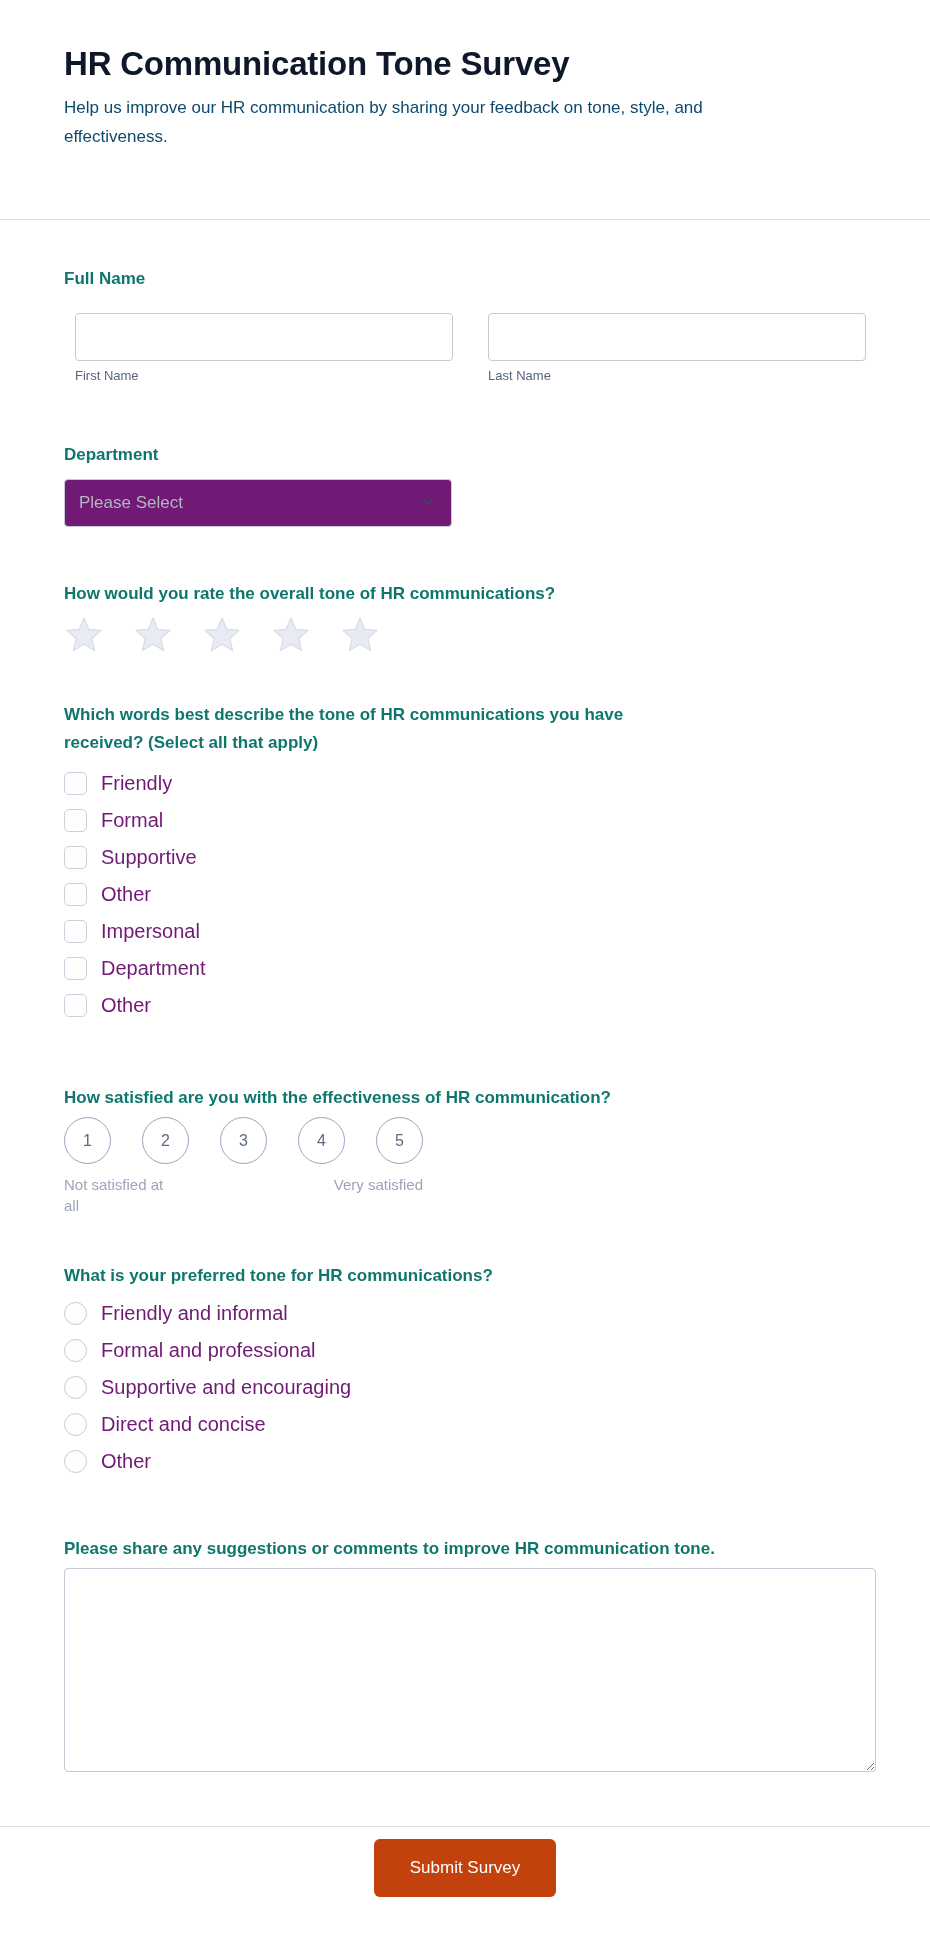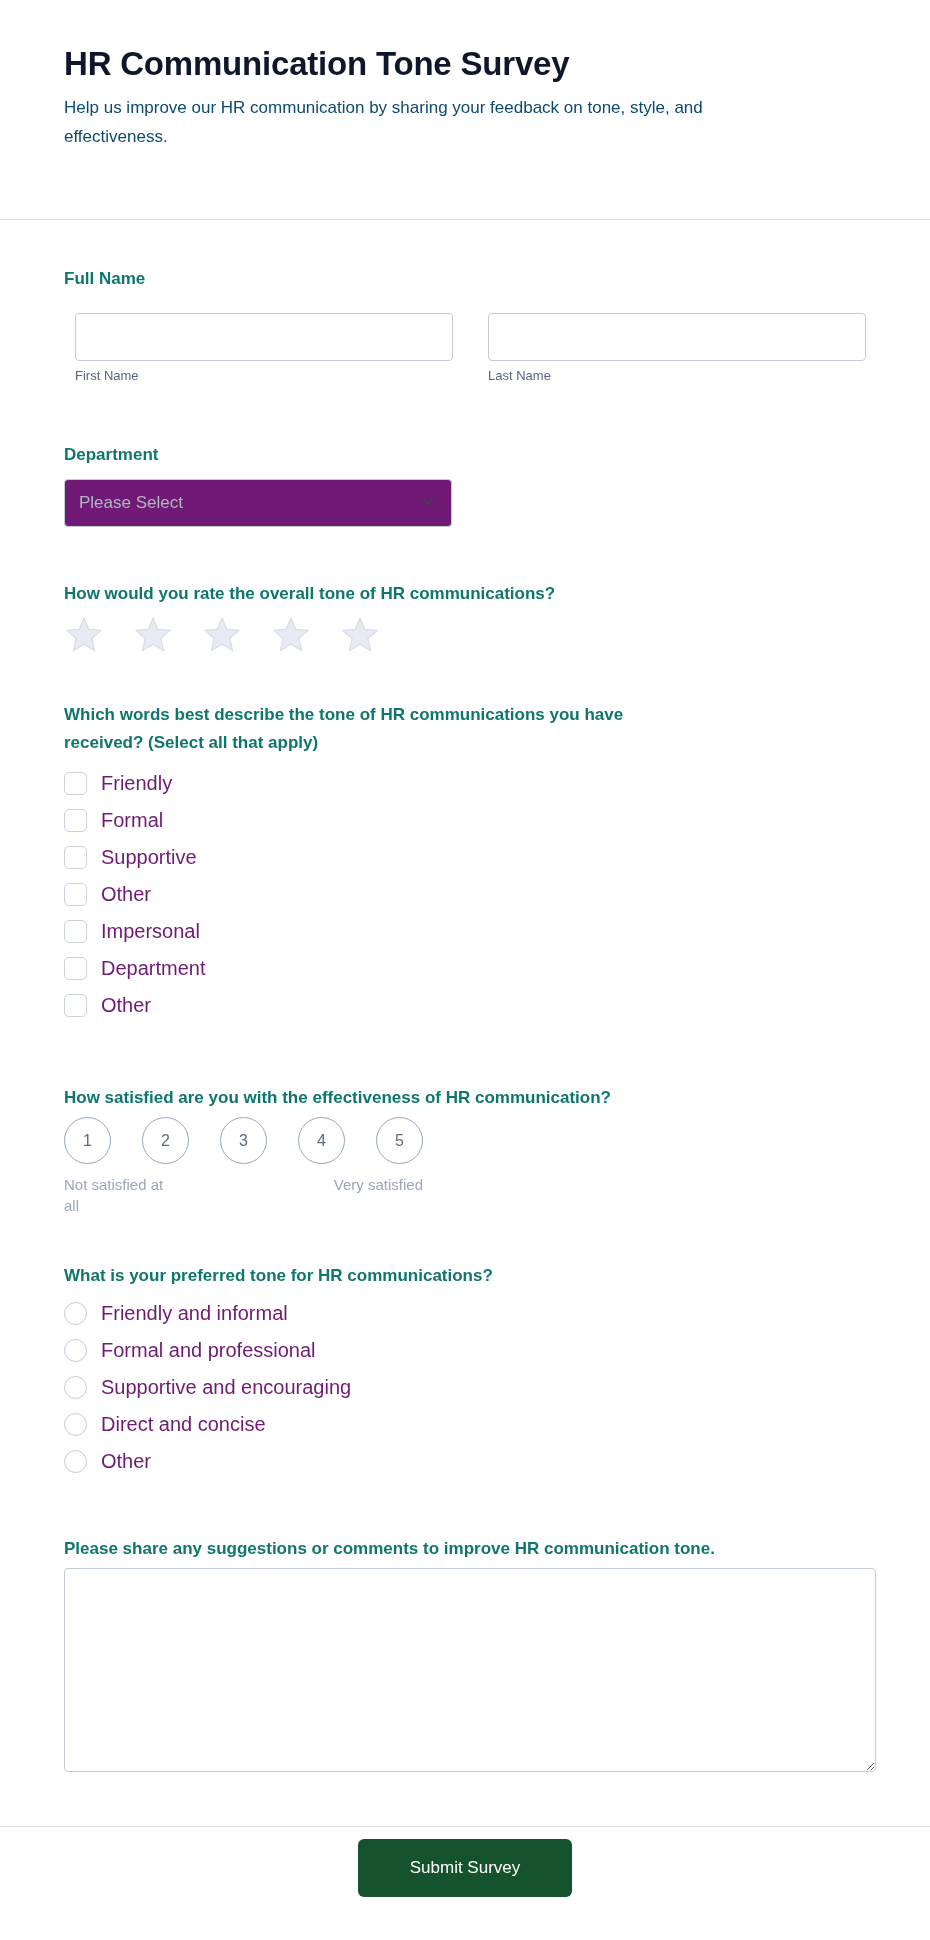--- a/index.html
+++ b/index.html
@@ -161,25 +161,25 @@
 
   
   .footer {
     margin-top: 54px;
     border-top: 1px solid #dcdfe3;
     padding: 12px 0 50px 0;
     display: flex;
     justify-content: center;
   }
   .submit-btn {
-    width: 214px;
+    width: 182px;
     height: 58px;
     border: none;
     border-radius: 6px;
-    background: #14532d;
+    background: #c2410c;
     color: #ffffff;
     font-family: "Liberation Sans", sans-serif;
     font-size: 17px;
     cursor: pointer;
   }
 </style>
 </head>
 <body>
 
 <div class="page">

